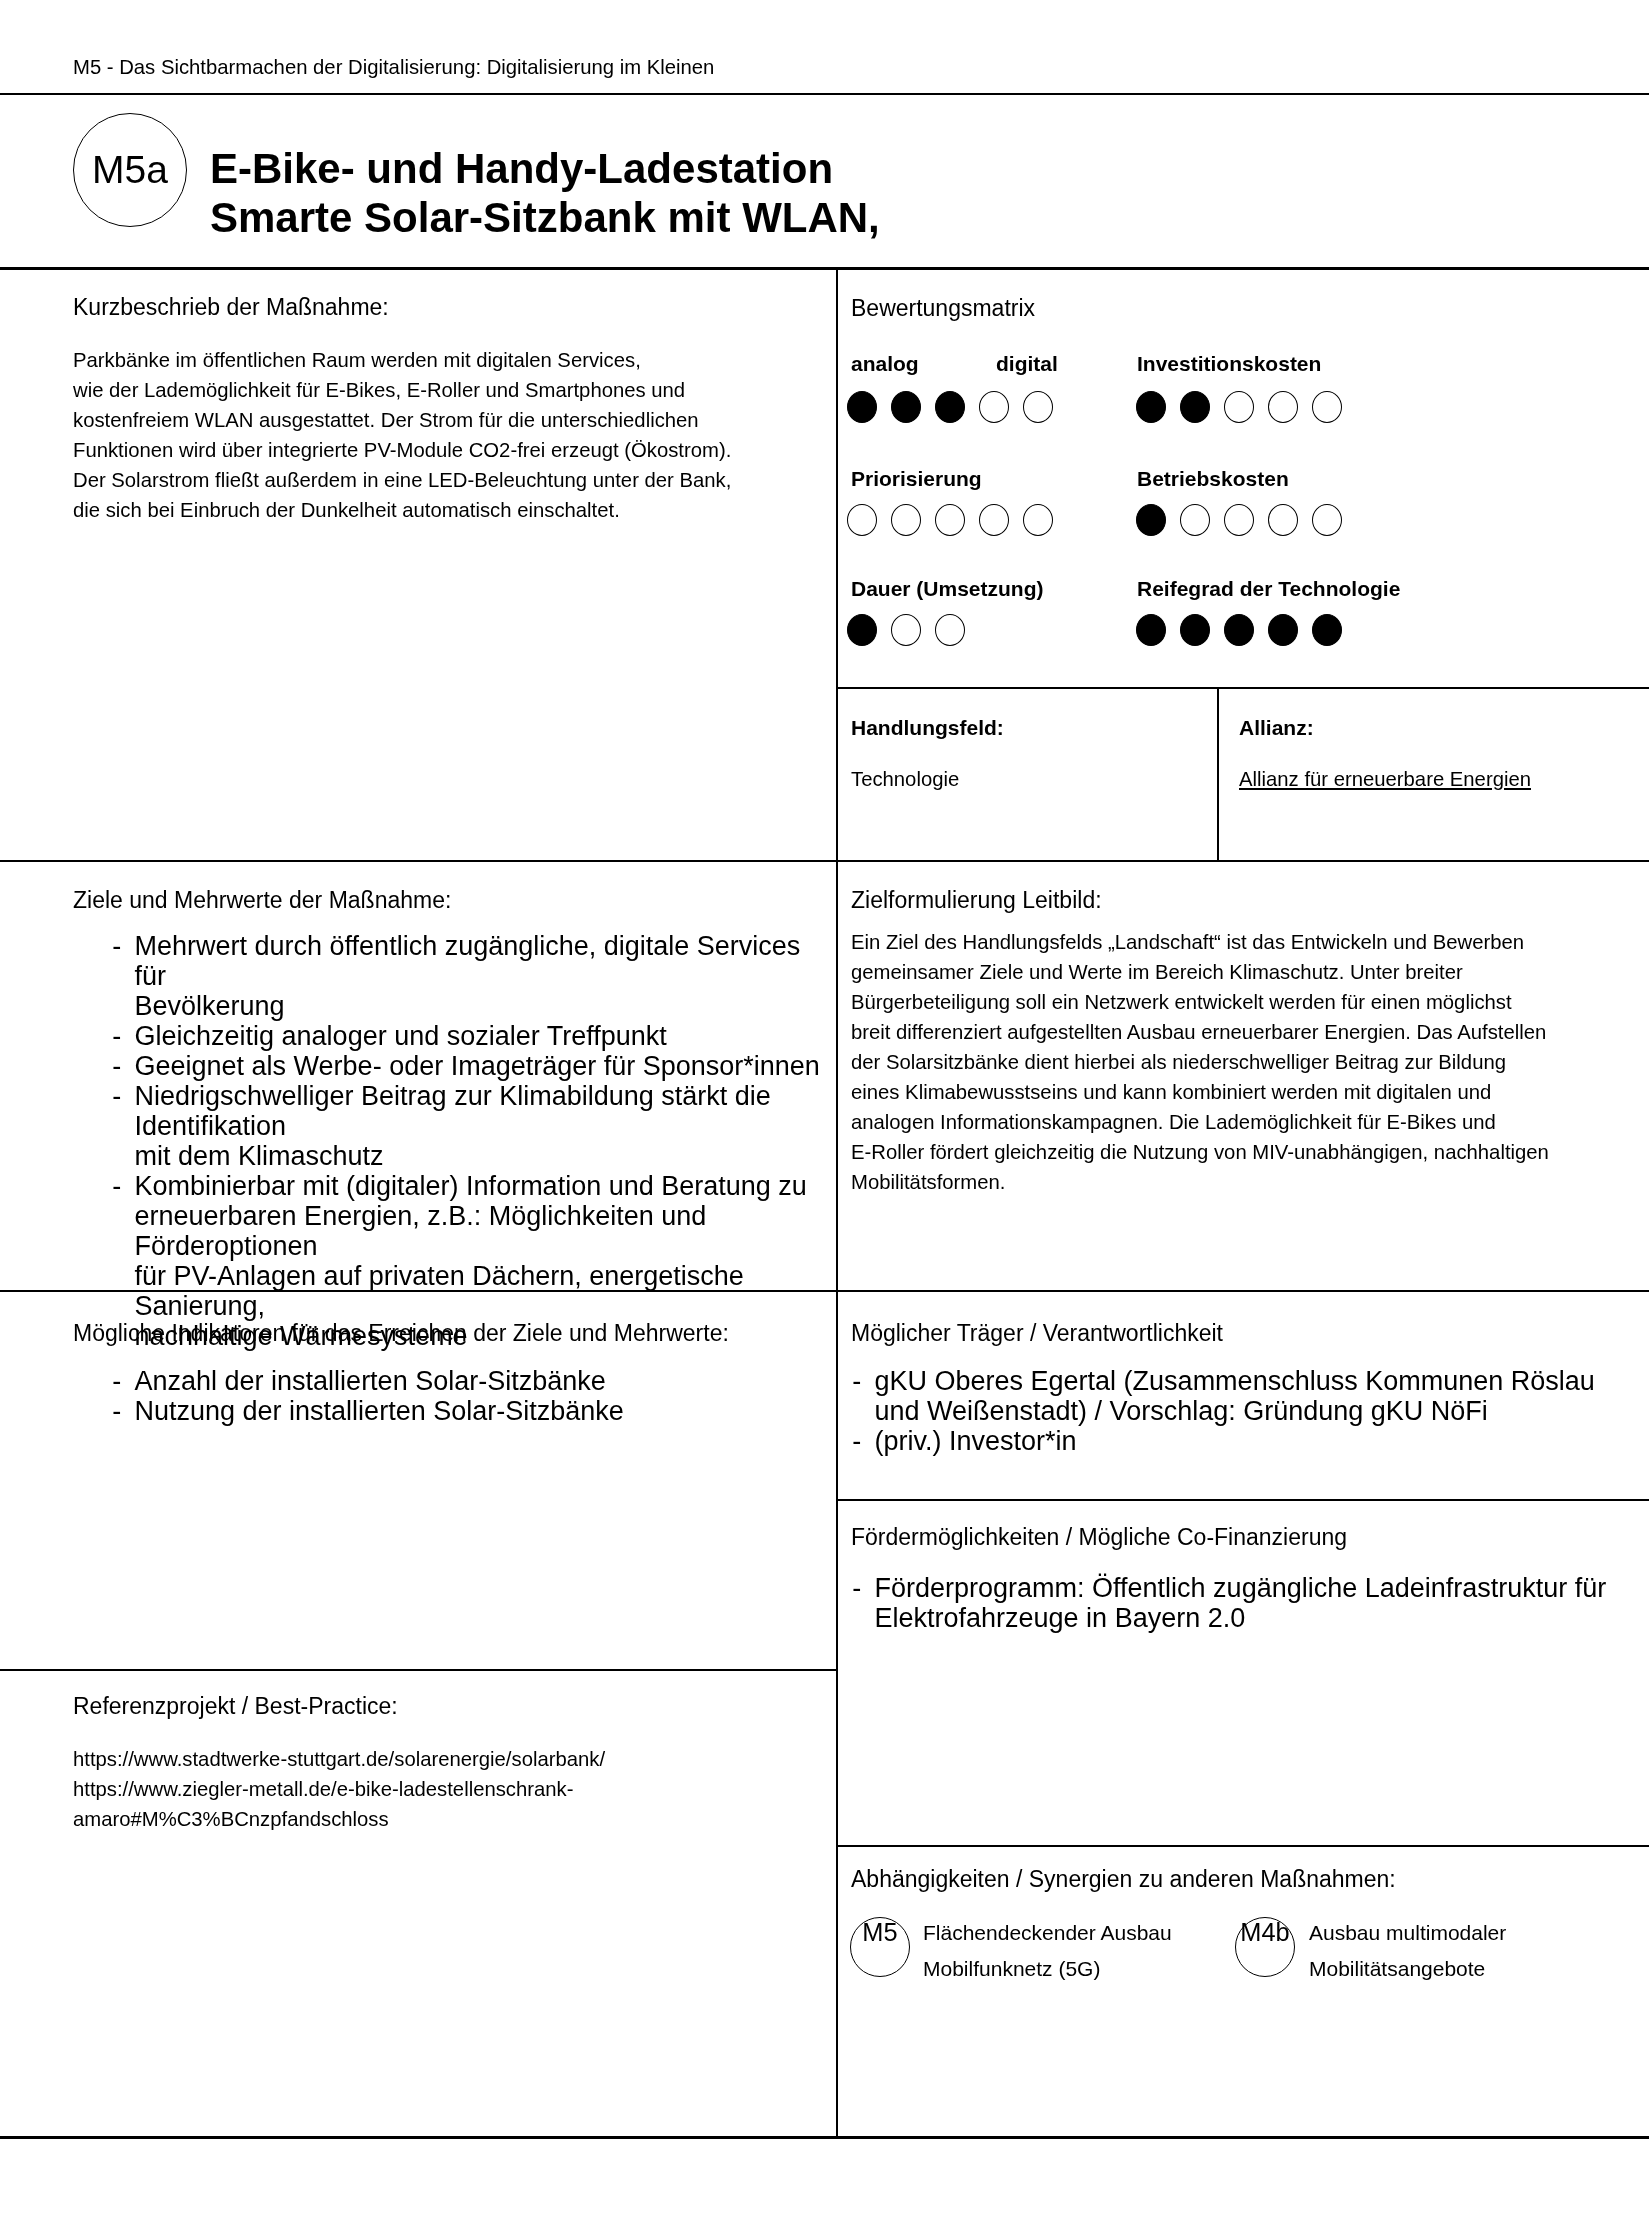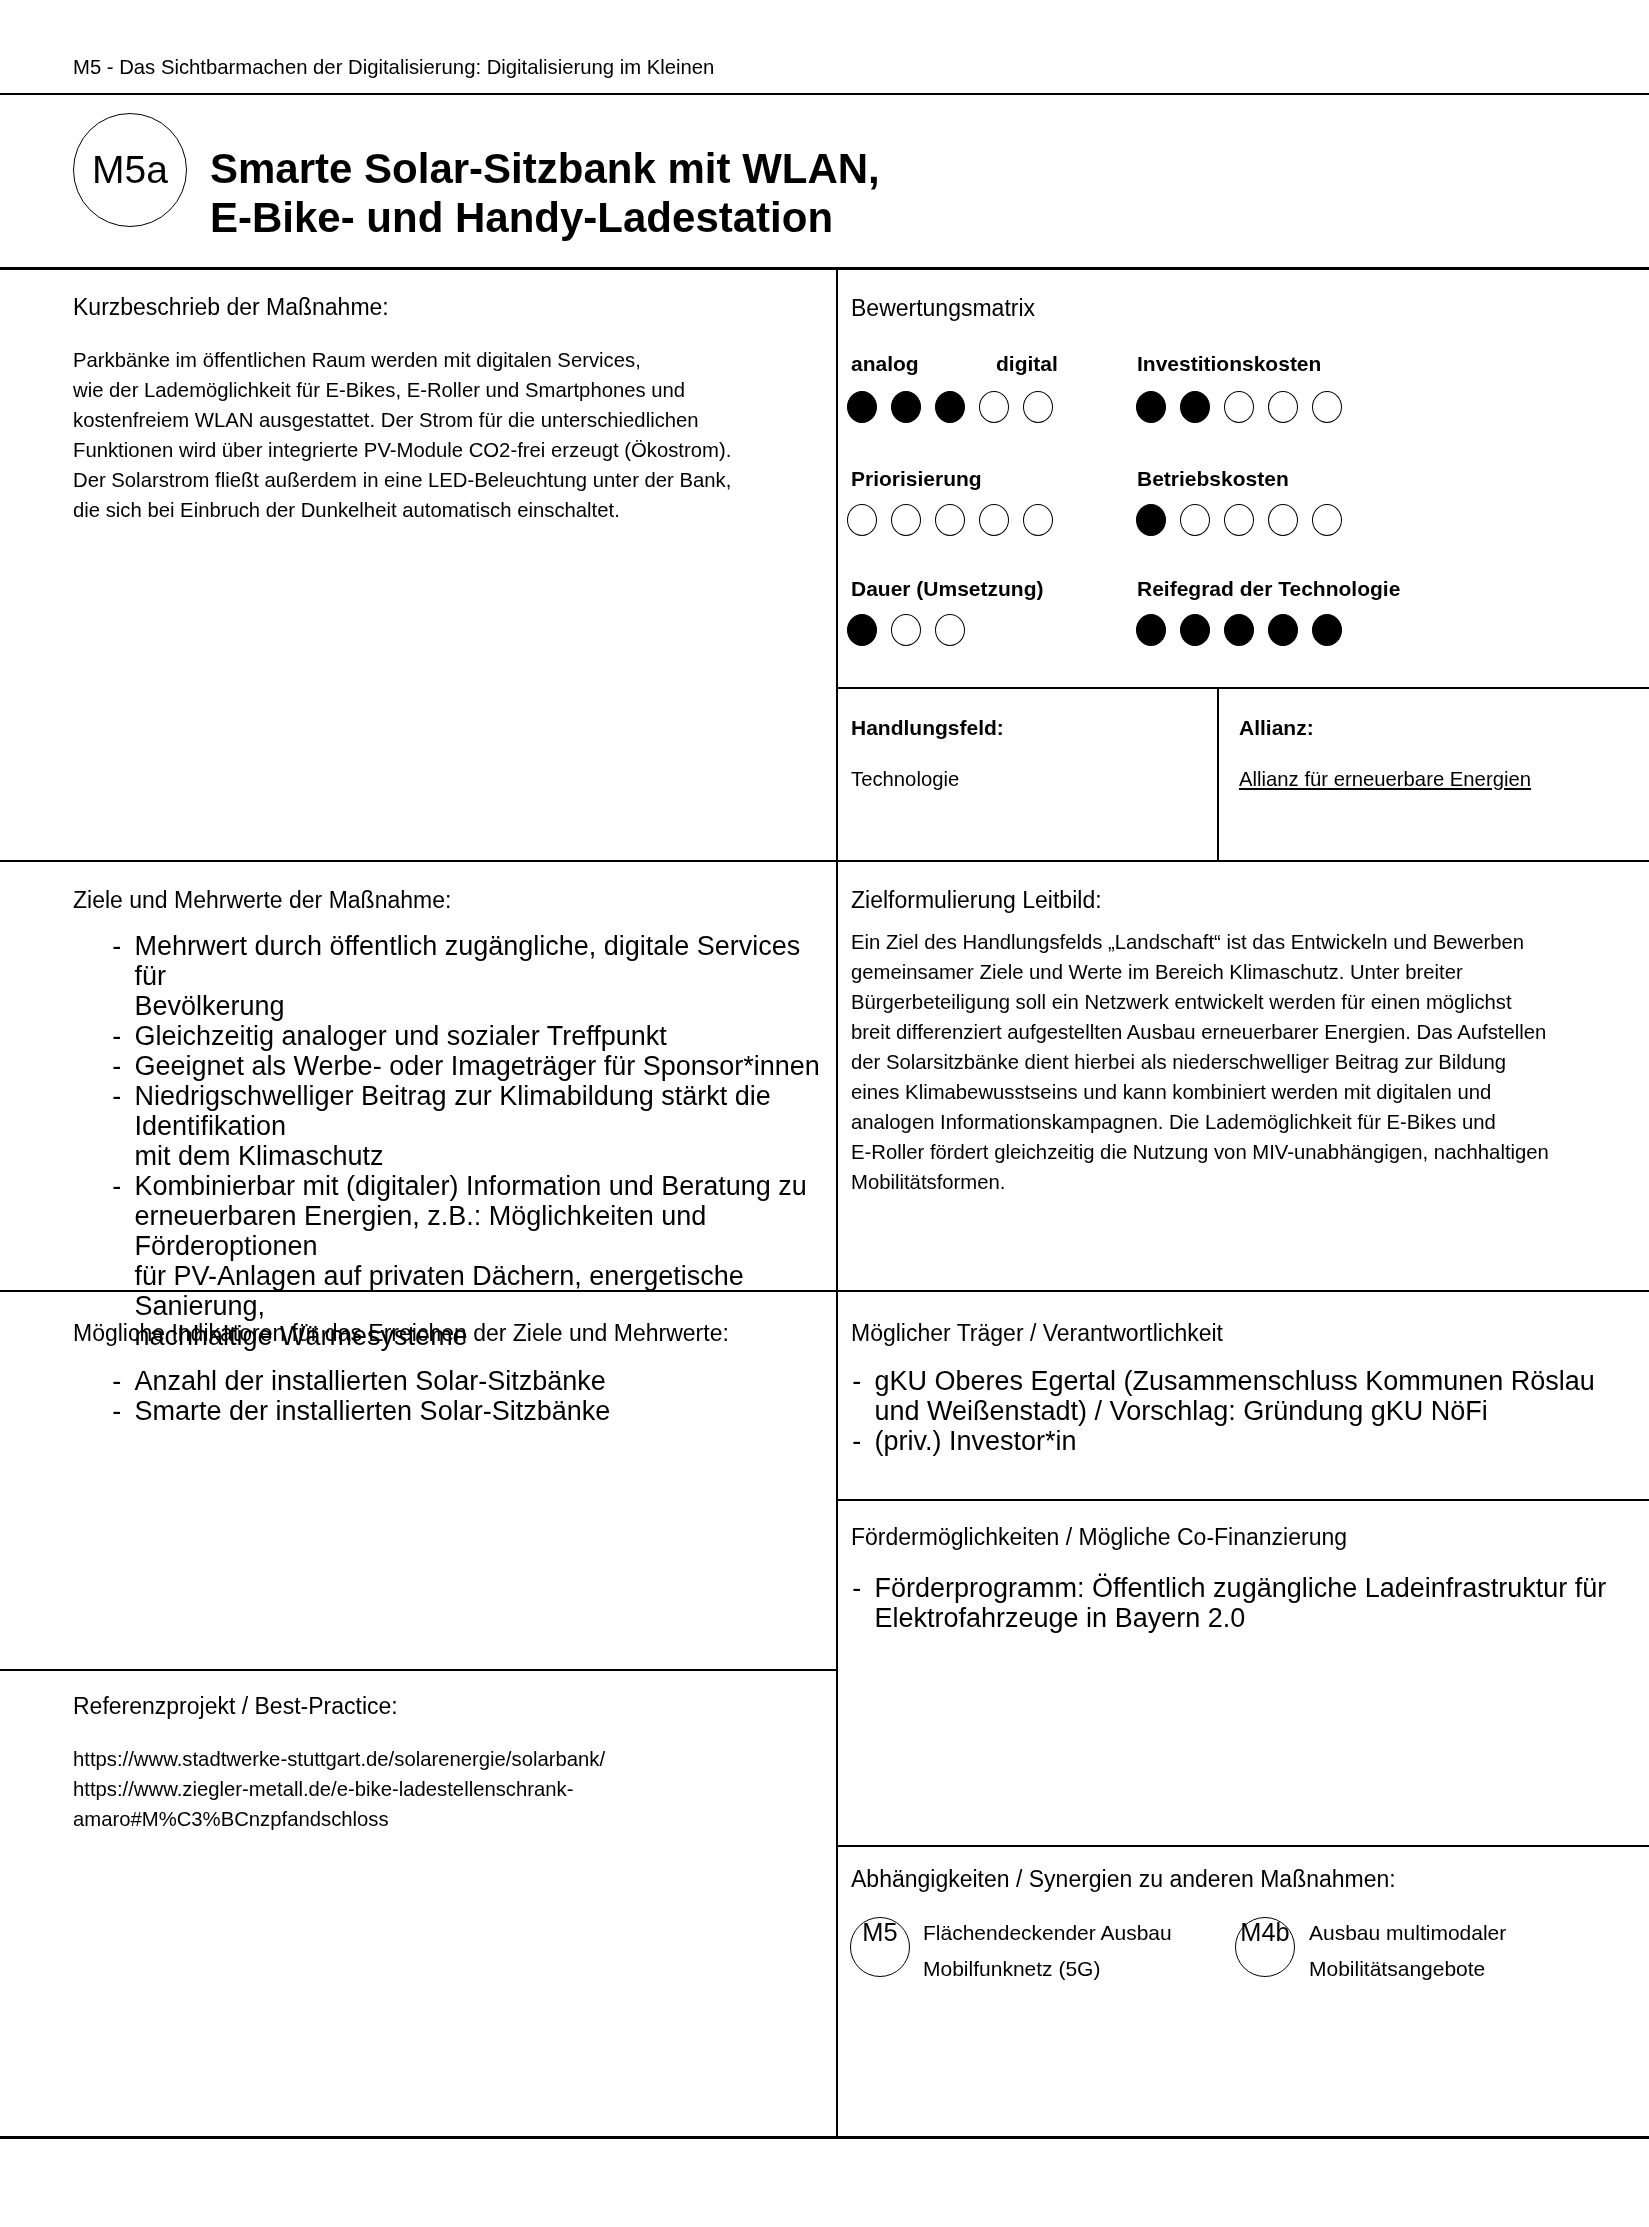--- a/index.html
+++ b/index.html
@@ -32,22 +32,22 @@
 </head>
 <body>
 
 <div class="abs hdr" style="left:73px;top:55px;">M5 - Das Sichtbarmachen der Digitalisierung: Digitalisierung im Kleinen</div>
 <div class="rule" style="top:93px;"></div>
 
 <div class="abs badge-big" style="left:73px;top:113px;">
   <span>M5a</span>
 </div>
 <div class="abs title" style="left:210px;top:144px;">
+  <div>E-Bike- und Handy-Ladestation</div>
   <div>Smarte Solar-Sitzbank mit WLAN,</div>
-  <div>E-Bike- und Handy-Ladestation</div>
 </div>
 <div class="rule" style="top:267px;height:2.5px;"></div>
 
 <div class="vline" style="left:836px;top:267px;height:1872px;"></div>
 <div class="rule" style="top:2136px;height:2.5px;"></div>
 
 <div class="abs h" style="left:73px;top:295px;">Kurzbeschrieb der Maßnahme:</div>
 <div class="abs body" style="left:73px;top:345px;width:749px;">Parkbänke im öffentlichen Raum werden mit digitalen Services,
 wie der Lademöglichkeit für E-Bikes, E-Roller und Smartphones und
 kostenfreiem WLAN ausgestattet. Der Strom für die unterschiedlichen
@@ -139,21 +139,21 @@
 eines Klimabewusstseins und kann kombiniert werden mit digitalen und
 analogen Informationskampagnen. Die Lademöglichkeit für E-Bikes und
 E-Roller fördert gleichzeitig die Nutzung von MIV-unabhängigen, nachhaltigen
 Mobilitätsformen.</div>
 
 <div class="rule" style="top:1290px;"></div>
 
 <div class="abs h" style="left:73px;top:1321px;">Mögliche Indikatoren für das Erreichen der Ziele und Mehrwerte:</div>
 <ul class="dashlist abs" style="left:111px;top:1366px;width:718px;">
   <li><span>Anzahl der installierten Solar-Sitzbänke</span></li>
-  <li><span>Smarte der installierten Solar-Sitzbänke</span></li>
+  <li><span>Nutzung der installierten Solar-Sitzbänke</span></li>
 </ul>
 
 <div class="abs h" style="left:851px;top:1321px;">Möglicher Träger / Verantwortlichkeit</div>
 <ul class="dashlist abs" style="left:851px;top:1366px;width:794px;">
   <li><span>gKU Oberes Egertal (Zusammenschluss Kommunen Röslau
 und Weißenstadt) / Vorschlag: Gründung gKU NöFi</span></li>
   <li><span>(priv.) Investor*in</span></li>
 </ul>
 
 <div class="abs" style="left:836px;top:1499px;width:814px;height:1.9px;background:#000;"></div>

